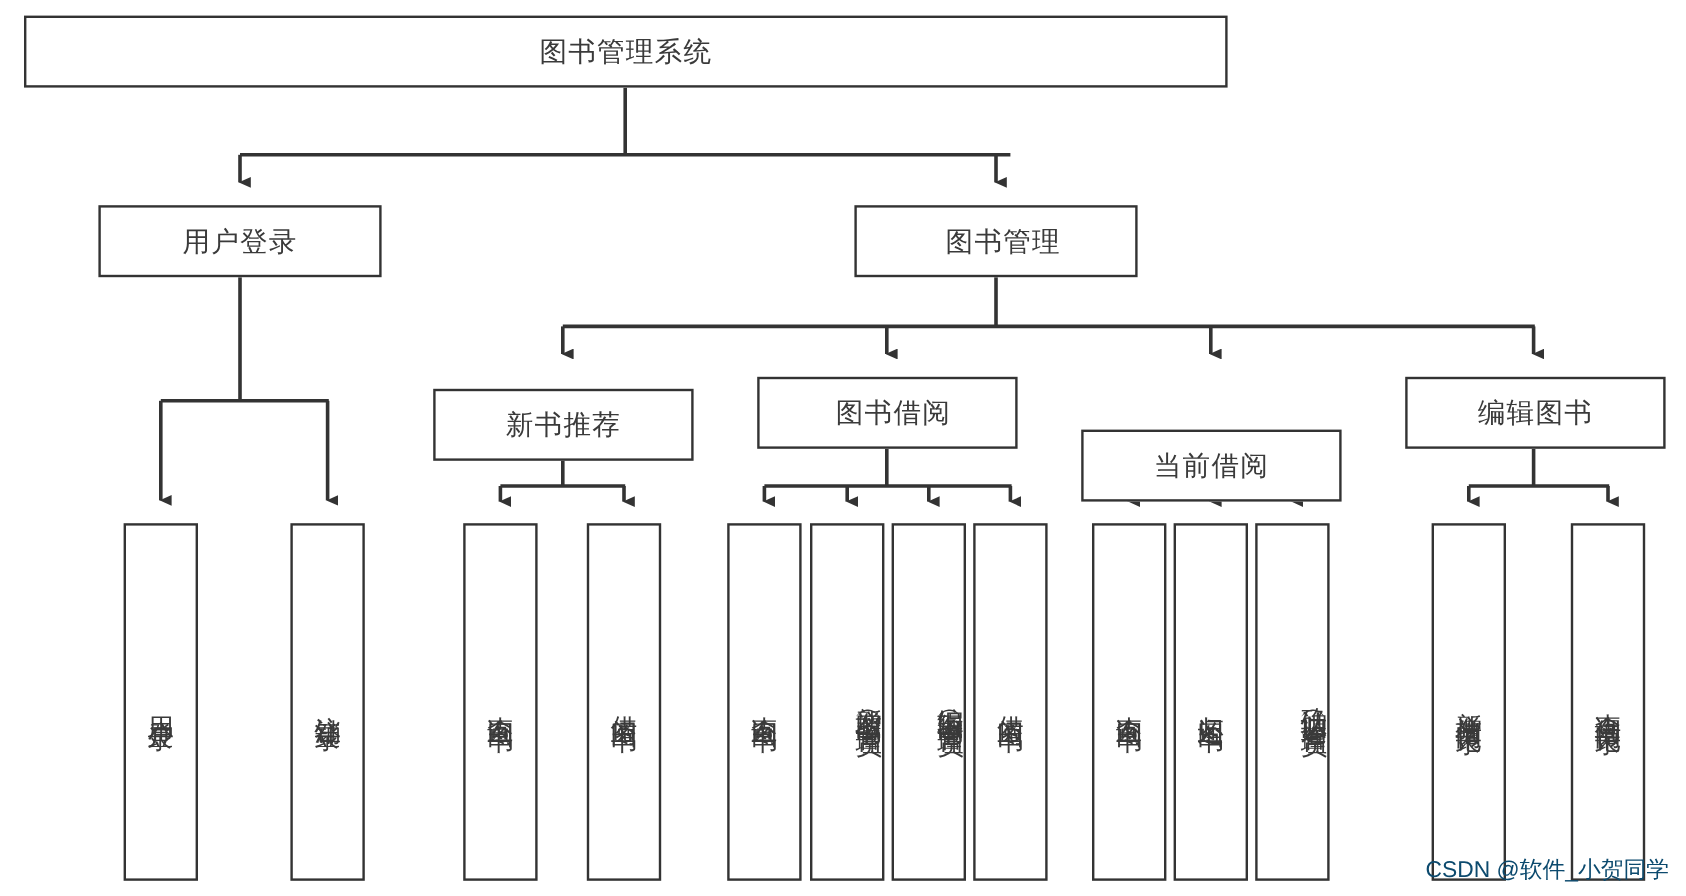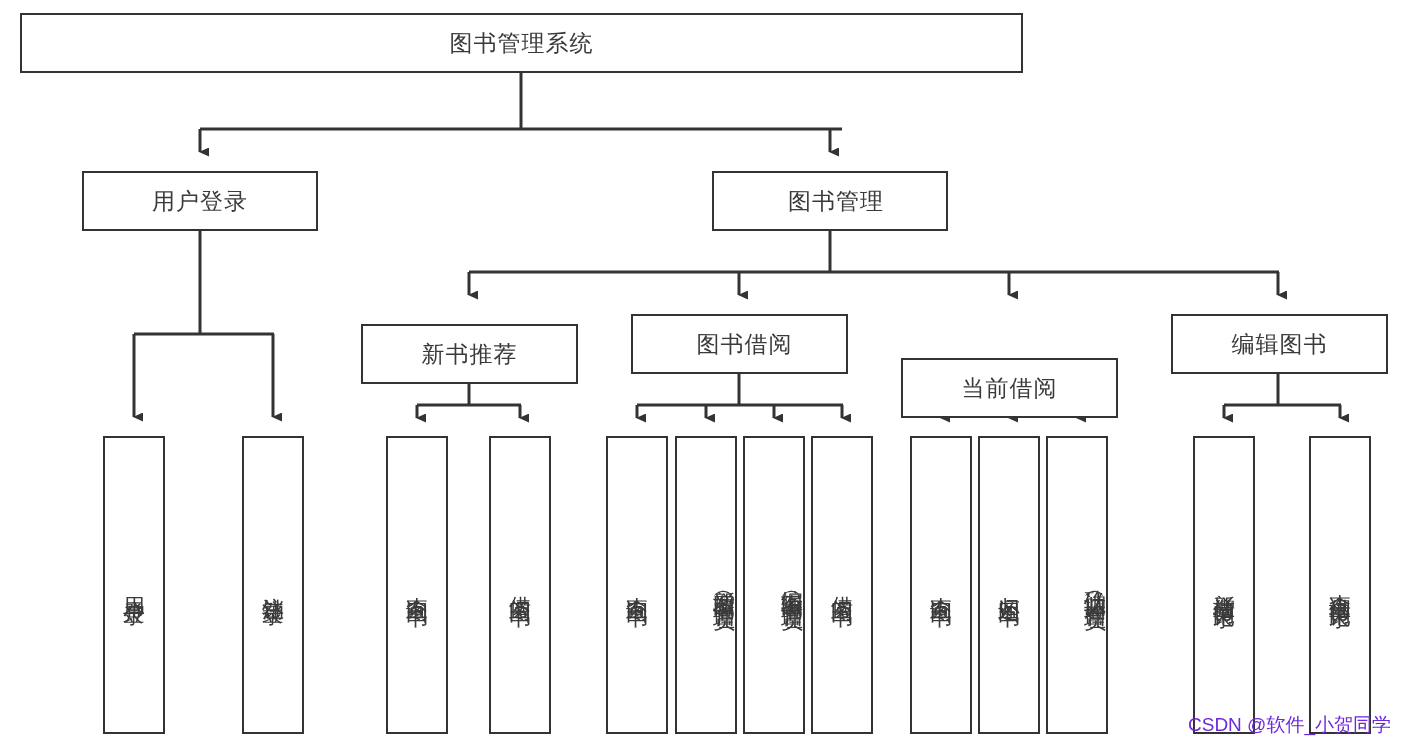--- a/index.html
+++ b/index.html
@@ -52,21 +52,21 @@
   }
   .node-label {
     display: block;
     white-space: nowrap;
   }
   #watermark {
     position: absolute;
     left: 1188px;
     top: 712px;
     font-size: 19px;
-    color: #6d28d9;
+    color: #0c4a6e;
     white-space: nowrap;
     letter-spacing: 0px;
   }
 </style>
 </head>
 <body>
 
 <div id="diagram-root">
 
   <svg id="diagram-svg" viewBox="0 0 1405 747" xmlns="http://www.w3.org/2000/svg">

